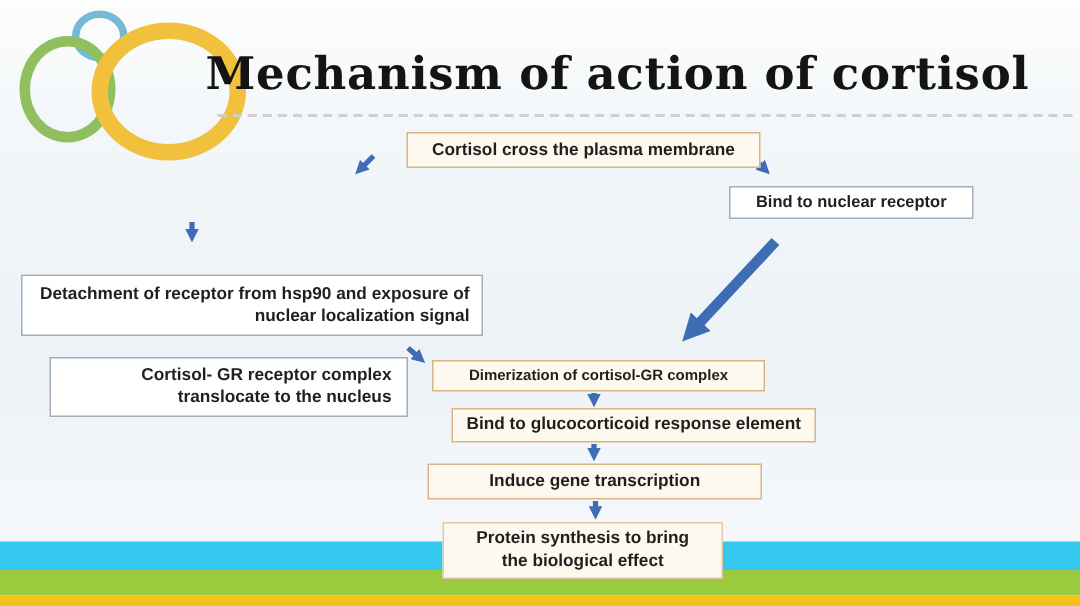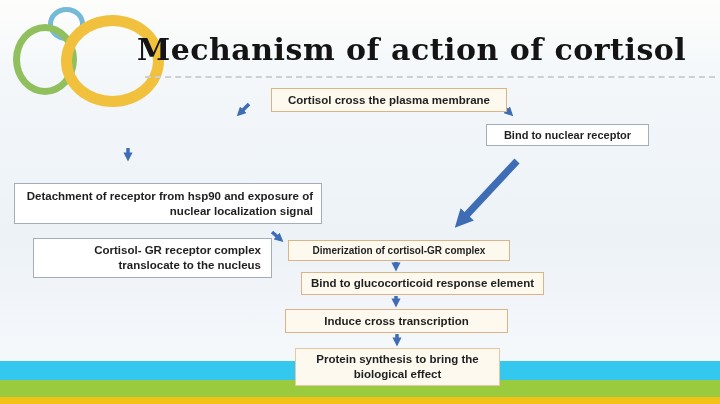--- a/index.html
+++ b/index.html
@@ -39,21 +39,21 @@
   .node.single{white-space:nowrap;}
   .node.leftalign{justify-content:flex-start;text-align:right;margin-top:20px;}
   #n-cross   {left:271px;top:88px; width:236px;height:24px;}
   #n-cyto    {left:48px; top:122px;width:203px;height:25px;}
   #n-nuclear {left:486px;top:124px;width:163px;height:22px;font-size:11px;}
   #n-detach  {left:14px; top:163px;width:308px;height:41px;padding:2px 8px;}
   #n-transloc{left:33px; top:218px;width:239px;height:40px;padding:17px 10px;}
   #n-dimer   {left:288px;top:240px;width:222px;height:21px;font-size:10px;}
   #n-gre     {left:277px;top:272px;width:243px;height:23px;margin-left:24px;}
   #n-induce  {left:285px;top:309px;width:223px;height:24px;}
-  #n-protein {left:295px;top:348px;width:205px;height:38px;padding:2px 18px;border-color:#e2c9a4;}
+  #n-protein {left:295px;top:348px;width:187px;height:38px;padding:2px 18px;border-color:#e2c9a4;}
   
   #arrows{position:absolute;left:0;top:0;width:720px;height:404px;pointer-events:none;}
   
   .stripe{position:absolute;left:0;width:720px;}
   #stripe-cyan  {top:361px;height:19px;background:#35c8ee;}
   #stripe-green {top:380px;height:17px;background:#9aca3e;}
   #stripe-yellow{top:397px;height:7px; background:#f2c218;}
 </style>
 </head>
 <body>
@@ -87,16 +87,16 @@
     <line x1="396" y1="296" x2="396" y2="303" stroke="#3e6cb5" stroke-width="3.5" marker-end="url(#ah)"></line>
     <line x1="397" y1="334" x2="397" y2="342" stroke="#3e6cb5" stroke-width="3.5" marker-end="url(#ah)"></line>
   </svg>
 
   <div class="node tan single" id="n-cross">Cortisol cross the plasma membrane</div>
   <div class="node gray single" id="n-nuclear">Bind to nuclear receptor</div>
   <div class="node gray leftalign" id="n-detach">Detachment of receptor from hsp90 and exposure of nuclear localization signal</div>
   <div class="node gray leftalign" id="n-transloc">Cortisol- GR receptor complex translocate to the nucleus</div>
   <div class="node tan single" id="n-dimer">Dimerization of cortisol-GR complex</div>
   <div class="node tan single" id="n-gre">Bind to glucocorticoid response element</div>
-  <div class="node tan single" id="n-induce">Induce cross transcription</div>
+  <div class="node tan single" id="n-induce">Induce gene transcription</div>
   <div class="node tan" id="n-protein">Protein synthesis to bring the biological effect</div>
 
 </div>
 
 </body></html>

